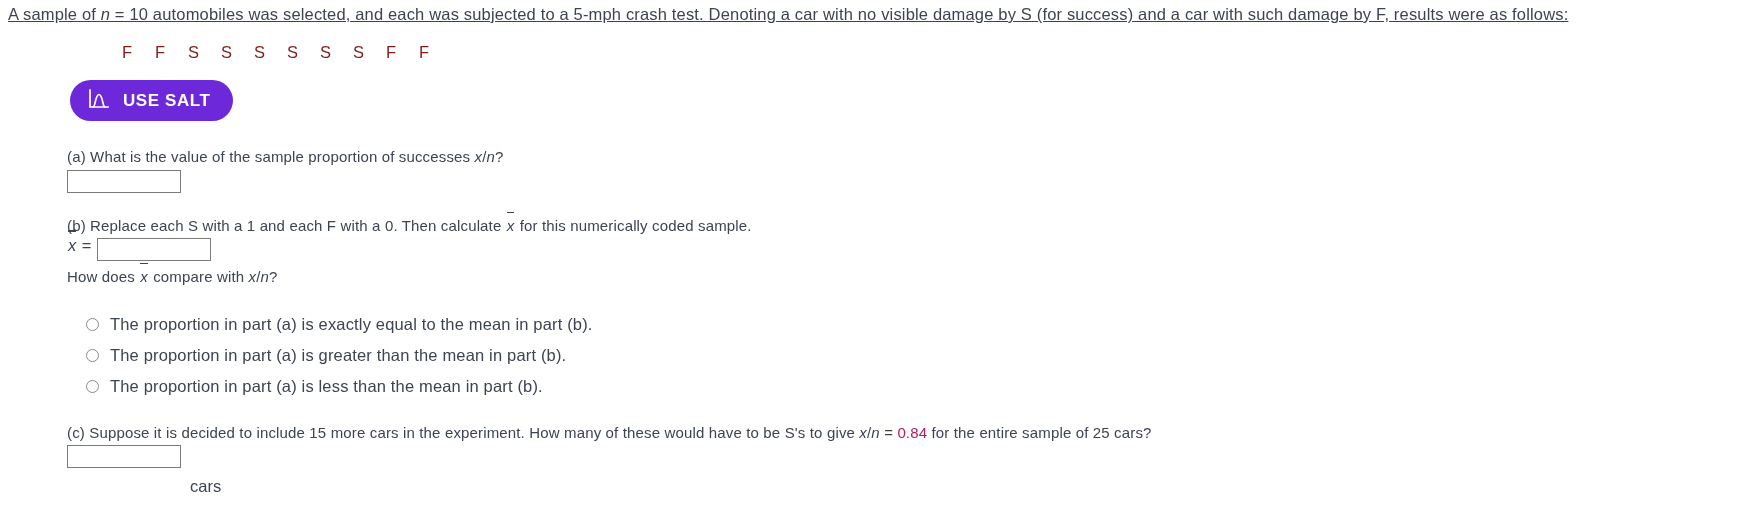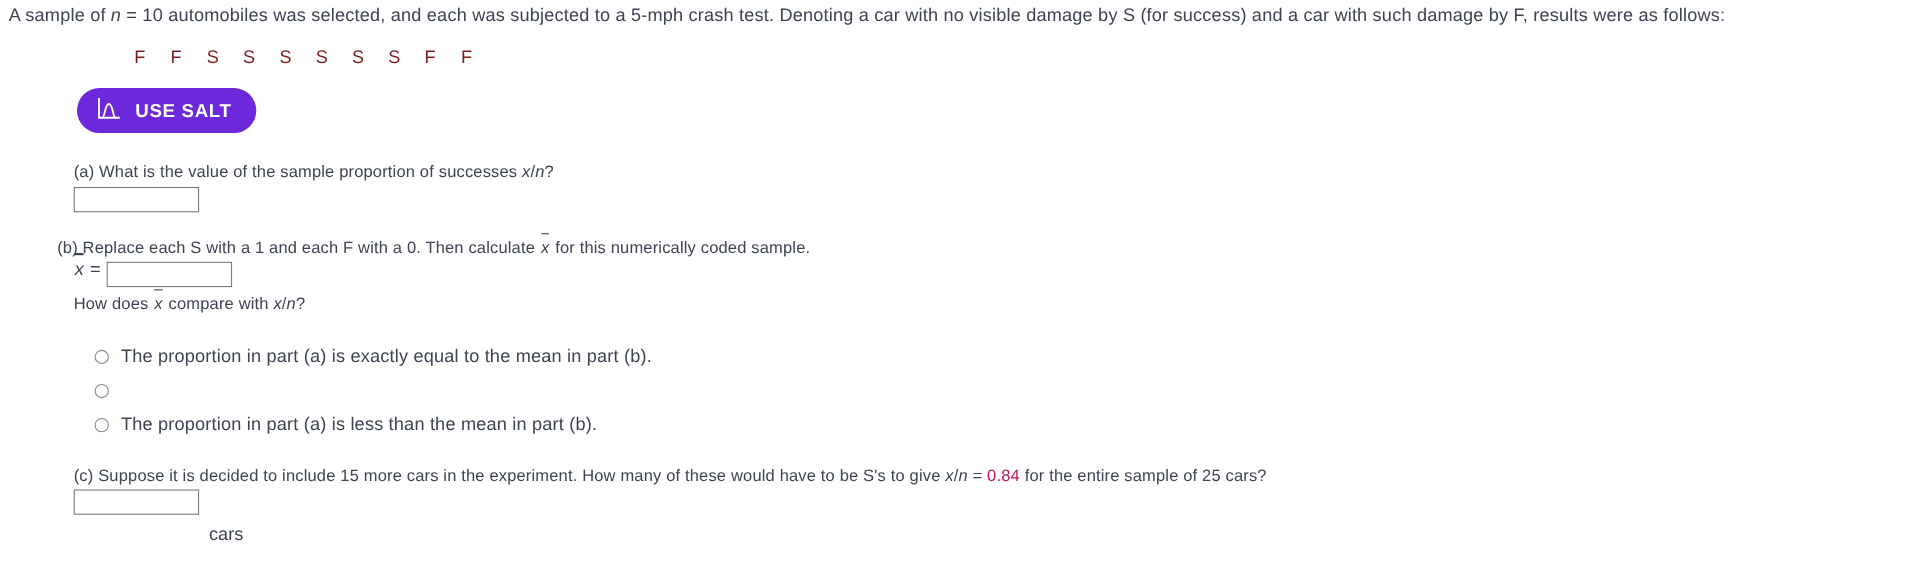--- a/index.html
+++ b/index.html
@@ -20,20 +20,21 @@
     height: 530px;
   }
   .prompt {
     position: absolute;
     left: 8px;
     top: 5px;
     font-size: 16.5px;
     color: #3d4451;
     white-space: nowrap;
     letter-spacing: 0.01em;
+    text-decoration: underline;
   }
   .italic { font-style: italic; }
 
   .sequence {
     position: absolute;
     left: 122px;
     top: 43px;
     font-size: 16.5px;
     color: #7f1d1d;
     letter-spacing: 0.01em;
@@ -67,21 +68,21 @@
   .salt-icon { display: block; }
 
   .qtext {
     position: absolute;
     font-size: 15px;
     color: #3d4451;
     white-space: nowrap;
     letter-spacing: 0.01em;
   }
   .part-a { left: 67px; top: 148px; }
-  .part-b { left: 52px; top: 217px; }
+  .part-b { left: 67px; top: 217px; }
   .compare-q { left: 67px; top: 268px; }
   .part-c { left: 67px; top: 424px; }
 
   .ansbox {
     position: absolute;
     box-sizing: border-box;
     width: 114px;
     height: 23px;
     border: 1px solid #7b7b7b;
     background: #ffffff;
@@ -190,20 +191,21 @@
 
   <div class="qtext compare-q"><span>How does </span><span class="xbar">x</span><span> compare with </span><span class="italic">x</span><span>/</span><span class="italic">n</span><span>?</span></div>
 
   <div class="options">
     <label class="option-row">
       <span class="radio"></span>
       <span class="option-label">The proportion in part (a) is exactly equal to the mean in part (b).</span>
     </label>
     <label class="option-row">
       <span class="radio"></span>
+      <span class="option-label">The proportion in part (a) is greater than the mean in part (b).</span>
     </label>
     <label class="option-row">
       <span class="radio"></span>
       <span class="option-label">The proportion in part (a) is less than the mean in part (b).</span>
     </label>
   </div>
 
   <div class="qtext part-c"><span>(c) Suppose it is decided to include 15 more cars in the experiment. How many of these would have to be S's to give </span><span class="italic">x</span><span>/</span><span class="italic">n</span><span> = </span><span class="red">0.84</span><span> for the entire sample of 25 cars?</span></div>
   <input class="ansbox box-c" type="text" value="" style="">
   <div class="cars-label">cars</div>

